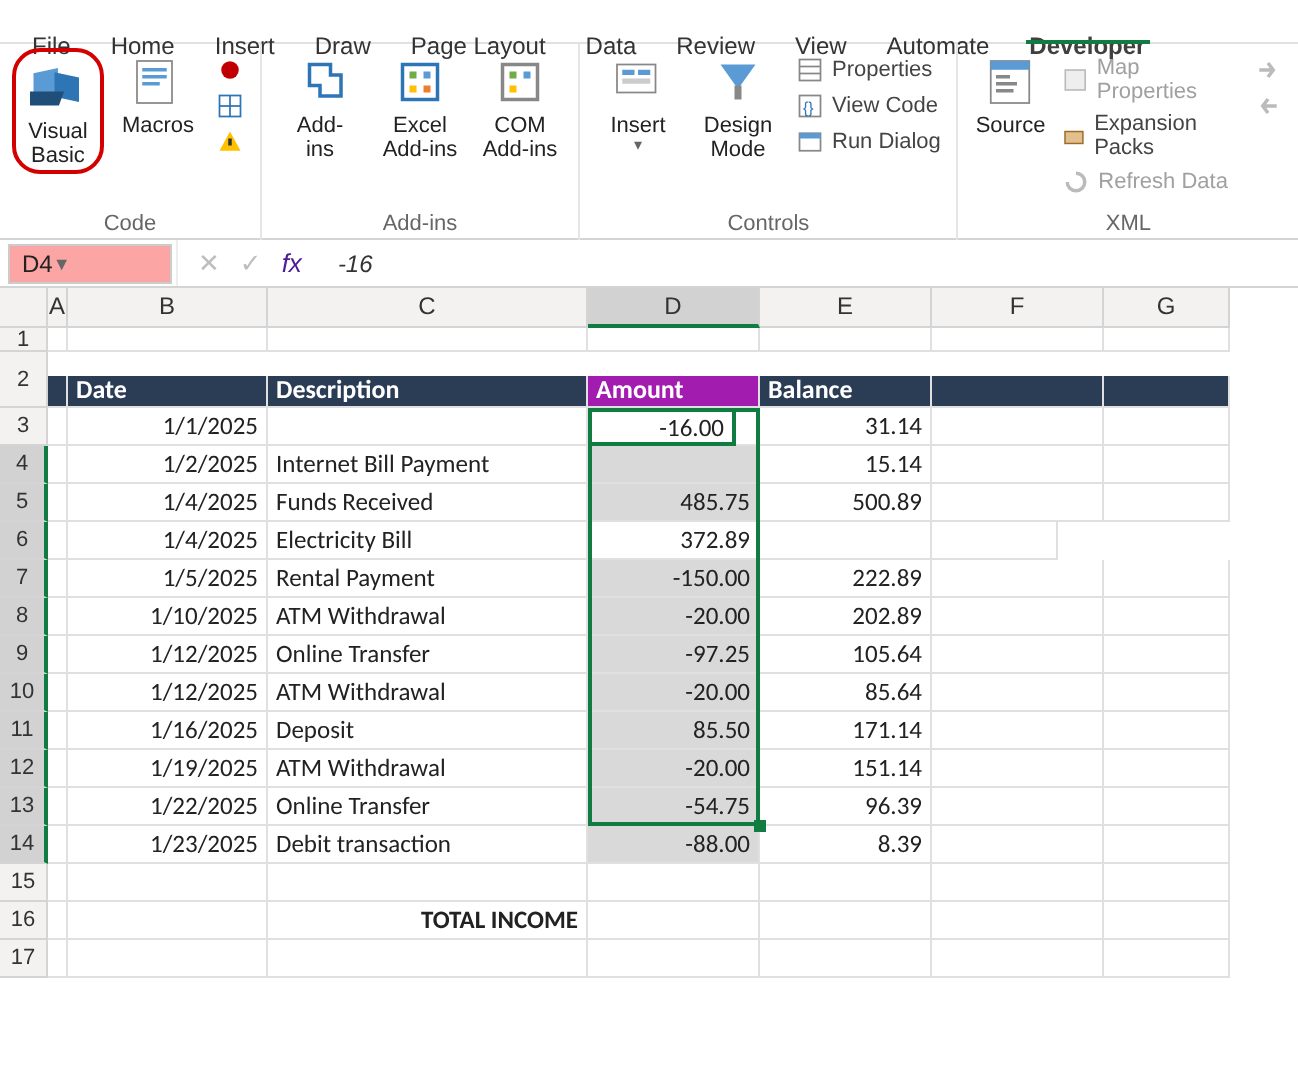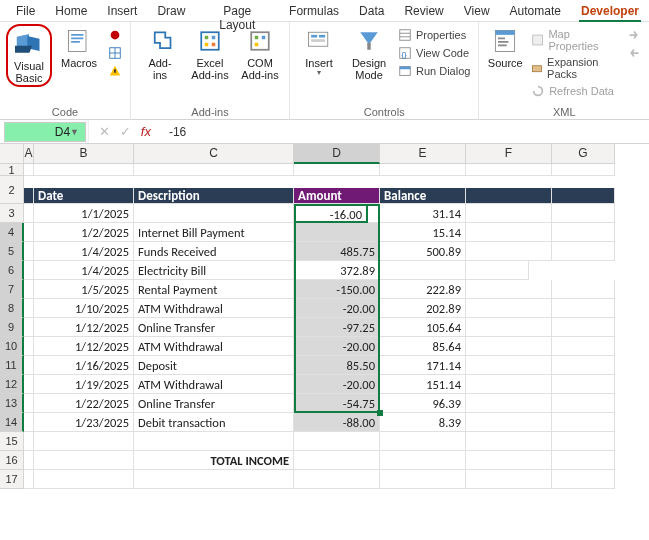--- a/index.html
+++ b/index.html
@@ -1,43 +1,43 @@
 <!DOCTYPE html>
 <html><head>
 <meta charset="utf-8">
 <style>
   * { box-sizing: border-box; margin: 0; padding: 0; }
   body { font-family: "Segoe UI", Tahoma, sans-serif; font-size: 12px; background: #fff; width: 649px; height: 540px; overflow: hidden; color: #222; }
 
   
   .tabs { display: flex; height: 22px; border-bottom: 1px solid #e1e1e1; padding-left: 6px; }
-  .tab { padding: 4px 10px 0; cursor: pointer; color: #333; text-align: center; }
-  .tab.active { color: #c2410c; font-weight: 600; position: relative; }
+  .tab { padding: 16px 10px 0; cursor: pointer; color: #333; }
+  .tab.active { color: #404040; font-weight: 600; position: relative; }
   .tab.active::after { content: ""; position: absolute; left: 8px; right: 8px; bottom: -1px; height: 2px; background: #107c41; }
 
   
   .ribbon { display: flex; height: 98px; border-bottom: 1px solid #d4d4d4; background: #fff; }
   .group { display: flex; flex-direction: column; border-right: 1px solid #e5e5e5; padding: 2px 6px 1px; height: 98px; }
   .group-body { flex: 1; display: flex; align-items: flex-start; gap: 4px; }
   .group-label { text-align: center; font-size: 11px; color: #666; padding: 1px 0; }
   .big-btn { display: flex; flex-direction: column; align-items: center; width: 46px; padding-top: 3px; cursor: pointer; text-align: center; line-height: 1.1; font-size: 11px; }
   .big-btn .icon { width: 28px; height: 28px; margin-bottom: 2px; }
   .mini-col { display: flex; flex-direction: column; gap: 2px; padding-top: 3px; }
   .mini-btn { display: flex; align-items: center; gap: 4px; font-size: 11px; color: #444; cursor: pointer; padding: 1px 2px; }
   .mini-btn.disabled { color: #a0a0a0; cursor: default; }
   .mini-btn .micon { width: 14px; height: 14px; }
   .highlight-box { border: 2px solid #d40000; border-radius: 14px; padding: 1px; }
 
   
   .fbar { display: flex; align-items: center; height: 24px; border-bottom: 1px solid #d4d4d4; }
-  .namebox { width: 82px; height: 20px; border: 1px solid #ccc; margin: 0 2px 0 4px; display: flex; align-items: center; padding: 0 6px; font-size: 12px; background: #86efac; justify-content: flex-end;}
+  .namebox { width: 82px; height: 20px; border: 1px solid #ccc; margin: 0 2px 0 4px; display: flex; align-items: center; padding: 0 6px; font-size: 12px; background: #fca5a5; justify-content: flex-start;}
   .namebox .dd { font-size: 9px; color: #666; }
   .fbar-icons { display: flex; align-items: center; gap: 10px; padding: 0 10px; color: #bdbdbd; font-size: 13px; border-left: 1px solid #eee; height: 100%;}
-  .fbar-icons .fx { font-style: italic; color: #b91c1c; }
-  .fbar-input { flex: 1; padding: 0 8px; color: #333; font-size: 12px; }
+  .fbar-icons .fx { font-style: italic; color: #4c1d95; }
+  .fbar-input { flex: 1; padding: 0 8px; color: #333; font-size: 12px; font-style: italic; }
 
   
   .grid { position: relative; }
   .corner { position: absolute; left: 0; top: 0; width: 24px; height: 20px; background: #f3f2f1; border-right: 1px solid #d4d4d4; border-bottom: 1px solid #d4d4d4; }
   .colheads { display: flex; margin-left: 24px; height: 20px; }
   .colhead { background: #f3f2f1; border-right: 1px solid #d4d4d4; border-bottom: 1px solid #d4d4d4; text-align: center; font-size: 12px; color: #333; line-height: 19px; }
   .colhead.sel { background: #d2d2d2; border-bottom: 2px solid #107c41; }
   .row { display: flex; }
   .rowhead { width: 24px; background: #f3f2f1; border-right: 1px solid #d4d4d4; border-bottom: 1px solid #d4d4d4; text-align: center; font-size: 11px; color: #333; display: flex; align-items: center; justify-content: center;}
   .rowhead.sel { background: #d2d2d2; border-right: 2px solid #107c41; }
@@ -59,21 +59,20 @@
 </style>
 </head>
 <body>
 
 <div class="tabs" id="tabbar">
     <div class="tab">File</div>
     <div class="tab">Home</div>
     <div class="tab">Insert</div>
     <div class="tab">Draw</div>
     <div class="tab">Page Layout</div>
-    <div class="tab">Formulas</div>
     <div class="tab">Data</div>
     <div class="tab">Review</div>
     <div class="tab">View</div>
     <div class="tab">Automate</div>
     <div class="tab active">Developer</div>
   </div>
 
 <div class="ribbon">
   <div class="group">
     <div class="group-body">
@@ -285,21 +284,21 @@
         <div class="cell cD"></div>
         <div class="cell cE"></div>
         <div class="cell cF"></div>
         <div class="cell cG"></div>
       </div>
       <div class="row header h28">
         <div class="rowhead">2</div>
         <div class="cell cA"></div>
         <div class="cell cB" style="background: rgb(43, 60, 85);">Date</div>
         <div class="cell cC" style="background: rgb(43, 60, 85);">Description</div>
-        <div class="cell cD" style="background: #701a75;">Amount</div>
+        <div class="cell cD" style="background: #a21caf;">Amount</div>
         <div class="cell cE" style="background: rgb(43, 60, 85);">Balance</div>
         <div class="cell cF"></div>
         <div class="cell cG"></div>
       </div>
       <div class="row h19">
         <div class="rowhead">3</div>
         <div class="cell cA"></div>
         <div class="cell cB right">1/1/2025</div>
         <div class="cell cC"></div>
         <div class="cell cD right"></div>

